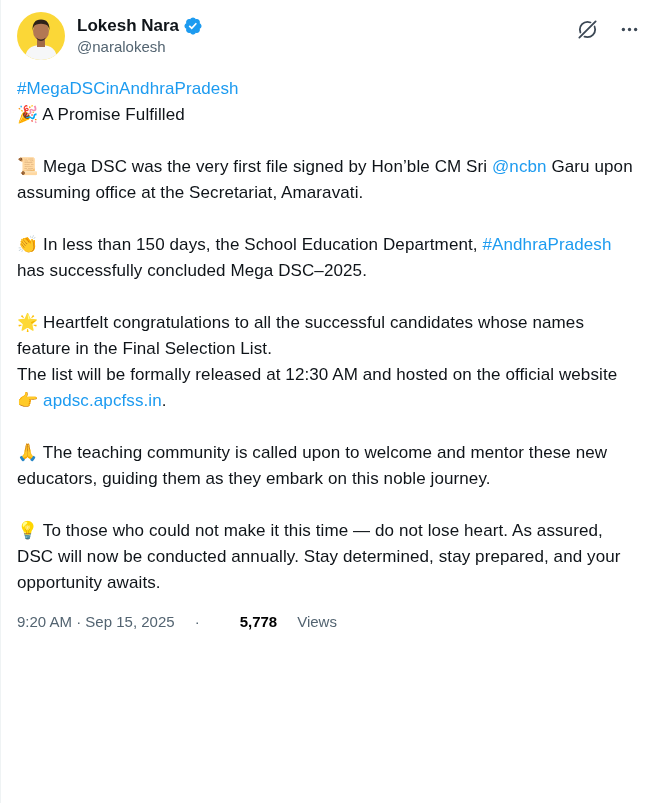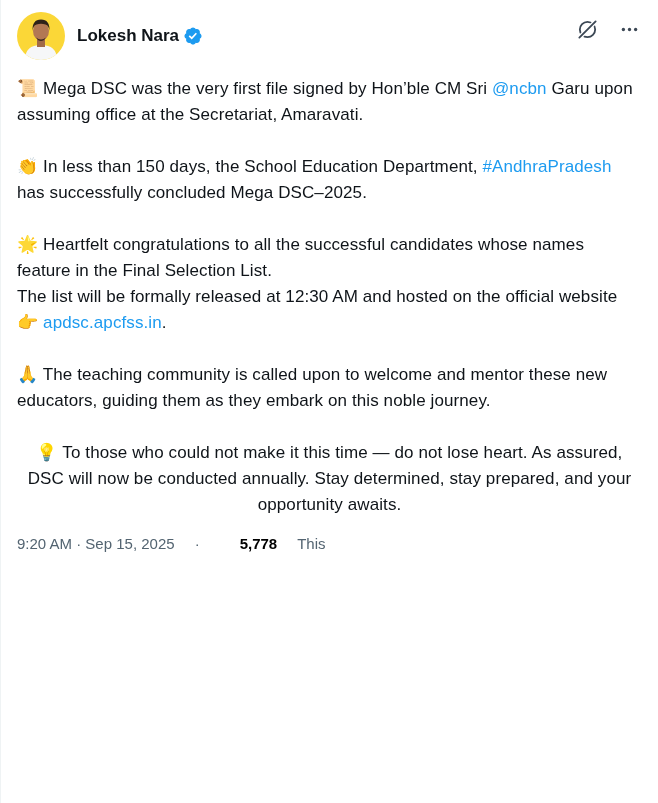--- a/index.html
+++ b/index.html
@@ -77,21 +77,21 @@
   
   .tweet-body { }
   .tweet-paragraph {
     font-size: 17px;
     line-height: 26px;
     letter-spacing: 0.1px;
     color: #0f1419;
     margin-bottom: 26px;
     word-wrap: break-word;
   }
-  .tweet-paragraph:last-child { margin-bottom: 6px; text-align: center; }
+  .tweet-paragraph:last-child { margin-bottom: 6px; }
   .link {
     color: #1d9bf0;
     text-decoration: none;
     cursor: pointer;
   }
   
   .footer {
     margin-top: 16px;
     font-size: 15px;
     line-height: 20px;
@@ -122,20 +122,21 @@
     </div>
     <div class="user-block">
       <div class="name-row">
         <span class="display-name">Lokesh Nara</span>
         <span class="verified">
           <svg viewBox="0 0 24 24" width="20" height="20">
             <path fill="#1d9bf0" d="M22.25 12c0-1.43-.88-2.67-2.19-3.34.46-1.39.2-2.9-.81-3.91s-2.52-1.27-3.91-.81c-.66-1.31-1.91-2.19-3.34-2.19s-2.67.88-3.33 2.19c-1.4-.46-2.91-.2-3.92.81s-1.26 2.52-.8 3.91c-1.31.67-2.2 1.91-2.2 3.34s.89 2.67 2.2 3.34c-.46 1.39-.21 2.9.8 3.91s2.52 1.26 3.91.81c.67 1.31 1.91 2.19 3.34 2.19s2.68-.88 3.34-2.19c1.39.45 2.9.2 3.91-.81s1.27-2.52.81-3.91c1.31-.67 2.19-1.91 2.19-3.34zm-11.71 4.2L6.8 12.46l1.41-1.42 2.26 2.26 4.8-5.23 1.47 1.36-6.2 6.77z"></path>
           </svg>
         </span>
       </div>
+      <span class="handle">@naralokesh</span>
     </div>
     <div class="header-spacer"></div>
     <div class="header-actions">
       <button class="icon-btn" title="Grok">
         <svg viewBox="0 0 24 24" width="23" height="23">
           <circle cx="12" cy="12" r="8" fill="none" stroke="#3b4754" stroke-width="1.9"></circle>
           <line x1="3" y1="21" x2="21" y2="3" stroke="#ffffff" stroke-width="4.5"></line>
           <line x1="3.5" y1="20.5" x2="20.5" y2="3.5" stroke="#3b4754" stroke-width="1.9" stroke-linecap="round"></line>
         </svg>
       </button>
@@ -143,27 +144,28 @@
         <svg viewBox="0 0 24 24" width="21" height="21" fill="#3b4754">
           <circle cx="5" cy="12" r="1.9"></circle>
           <circle cx="12" cy="12" r="1.9"></circle>
           <circle cx="19" cy="12" r="1.9"></circle>
         </svg>
       </button>
     </div>
   </div>
 
   <div class="tweet-body">
+      <p class="tweet-paragraph"><span class="link">#MegaDSCinAndhraPradesh</span><br><span>🎉 A Promise Fulfilled</span></p>
       <p class="tweet-paragraph"><span>📜 Mega DSC was the very first file signed by Hon’ble CM Sri </span><span class="link">@ncbn</span><span> Garu upon assuming office at the Secretariat, Amaravati.</span></p>
       <p class="tweet-paragraph"><span>👏 In less than 150 days, the School Education Department, </span><span class="link">#AndhraPradesh</span><span> has successfully concluded Mega DSC–2025.</span></p>
       <p class="tweet-paragraph"><span>🌟 Heartfelt congratulations to all the successful candidates whose names feature in the Final Selection List.</span><br><span>The list will be formally released at 12:30 AM and hosted on the official website 👉 </span><span class="link">apdsc.apcfss.in</span><span>.</span></p>
       <p class="tweet-paragraph"><span>🙏 The teaching community is called upon to welcome and mentor these new educators, guiding them as they embark on this noble journey.</span></p>
       <p class="tweet-paragraph"><span>💡 To those who could not make it this time — do not lose heart. As assured, DSC will now be conducted annually. Stay determined, stay prepared, and your opportunity awaits.</span></p>
     </div>
 
   <div class="footer">
     <span class="timestamp">9:20 AM · Sep 15, 2025</span>
     <span>·</span>
     <span class="views-count">5,778</span>
-    <span class="views-label">This</span>
+    <span class="views-label">Views</span>
   </div>
 
 </div>
 
 </body></html>

